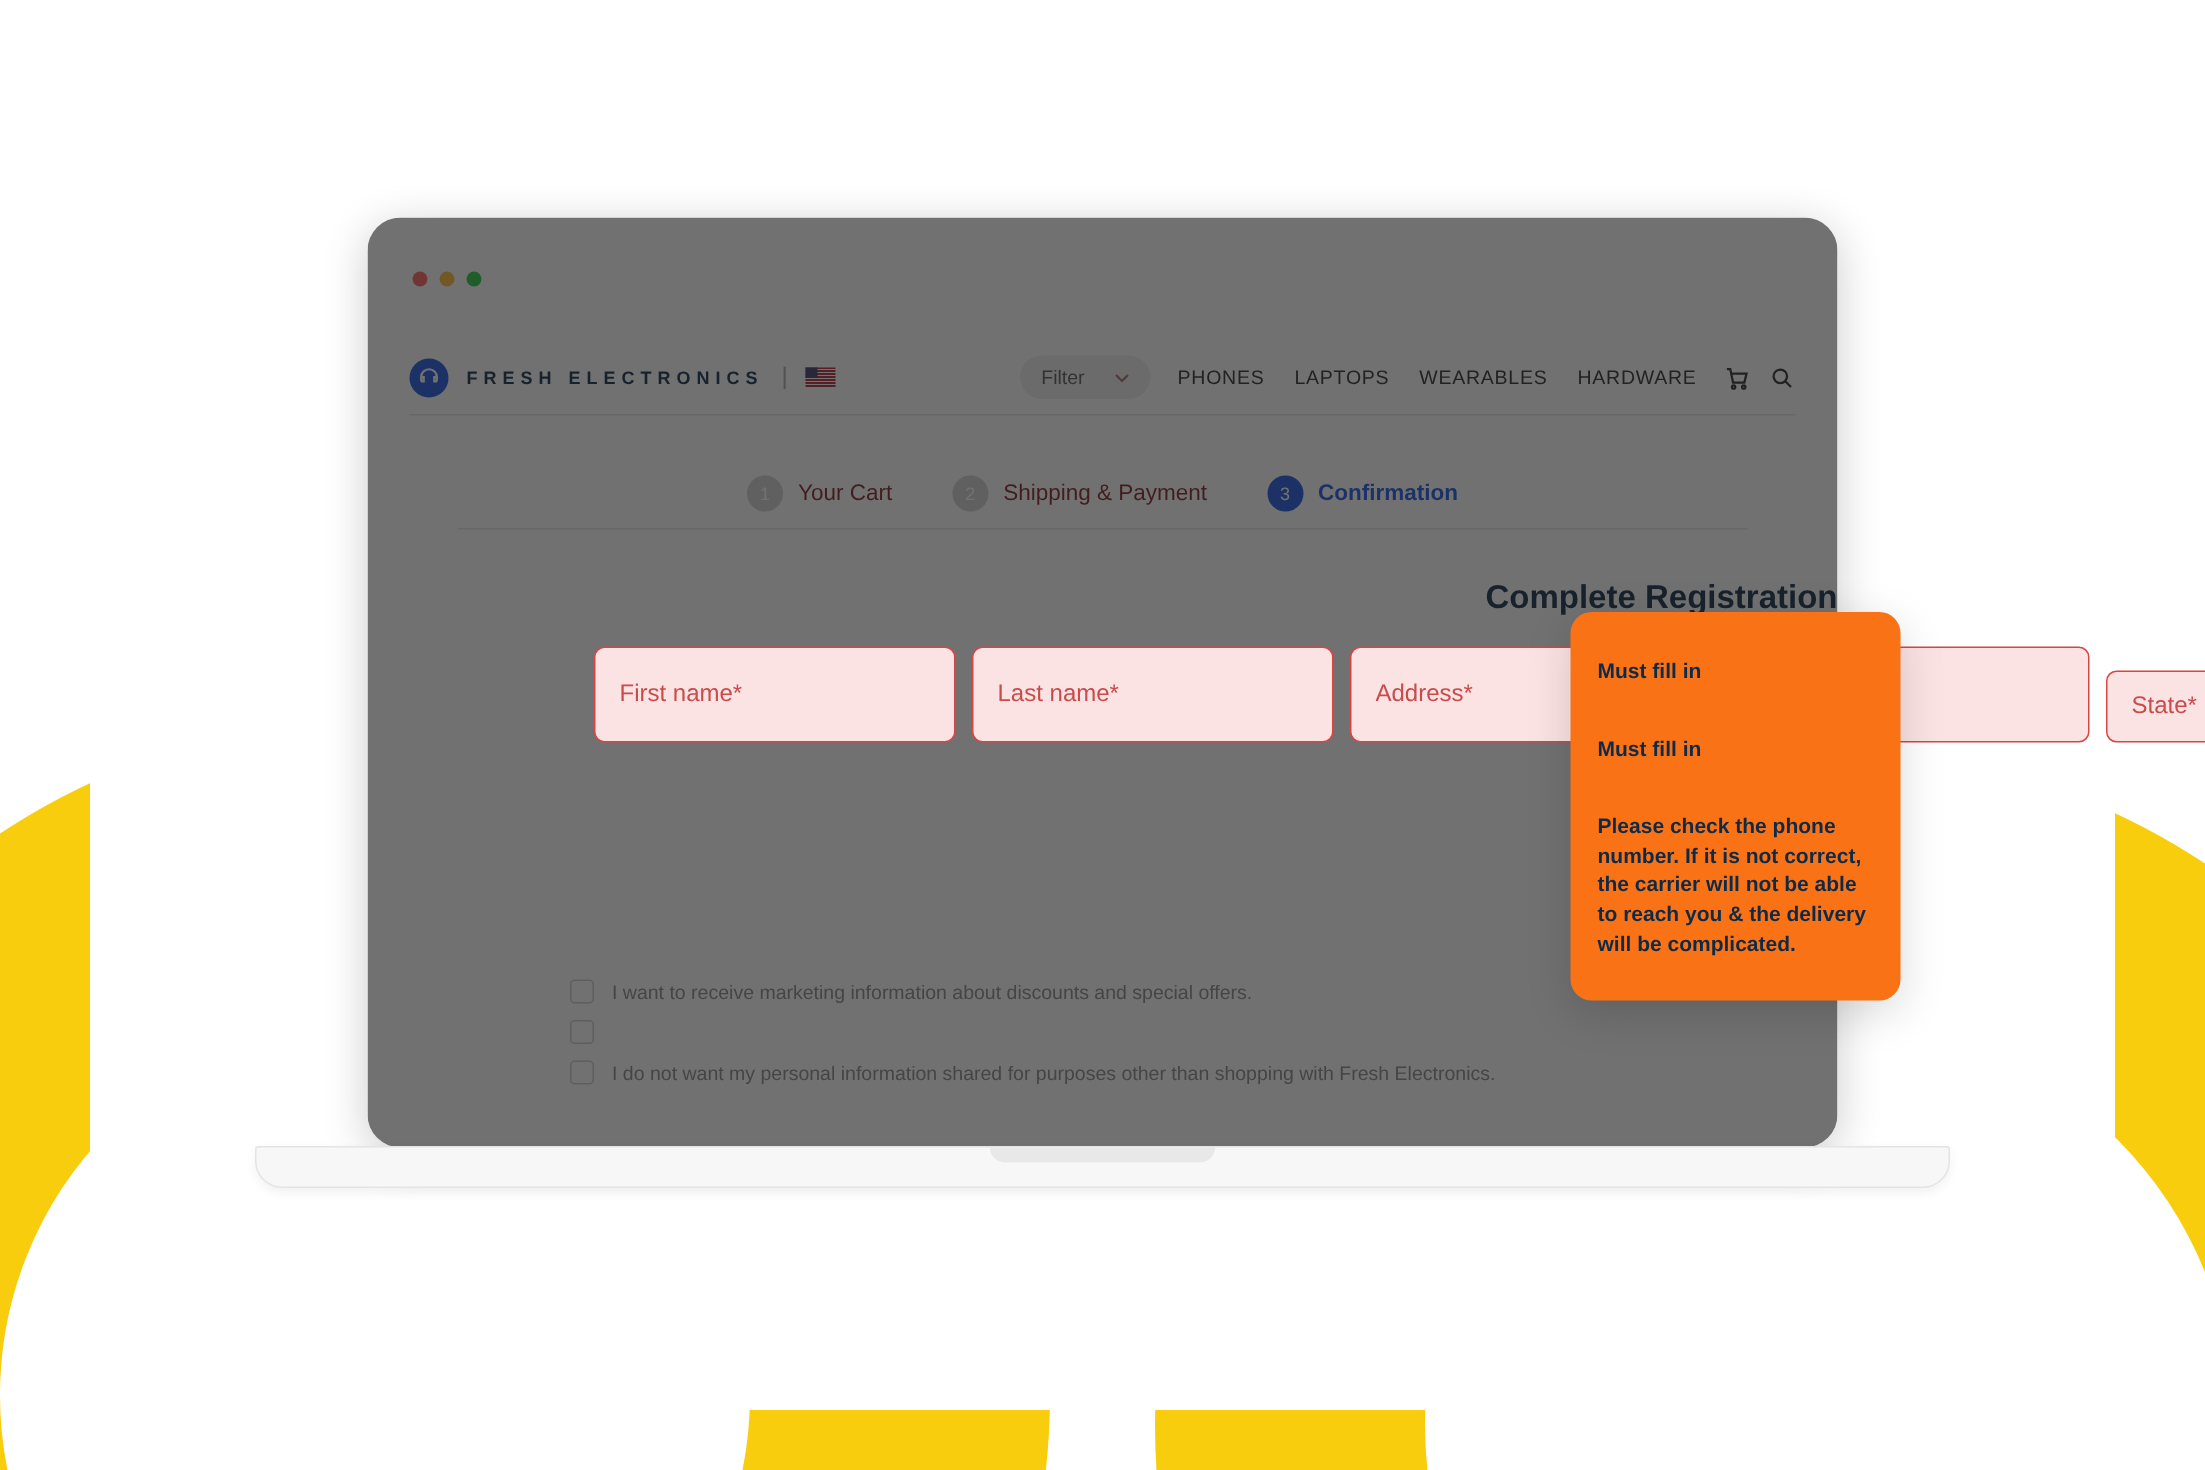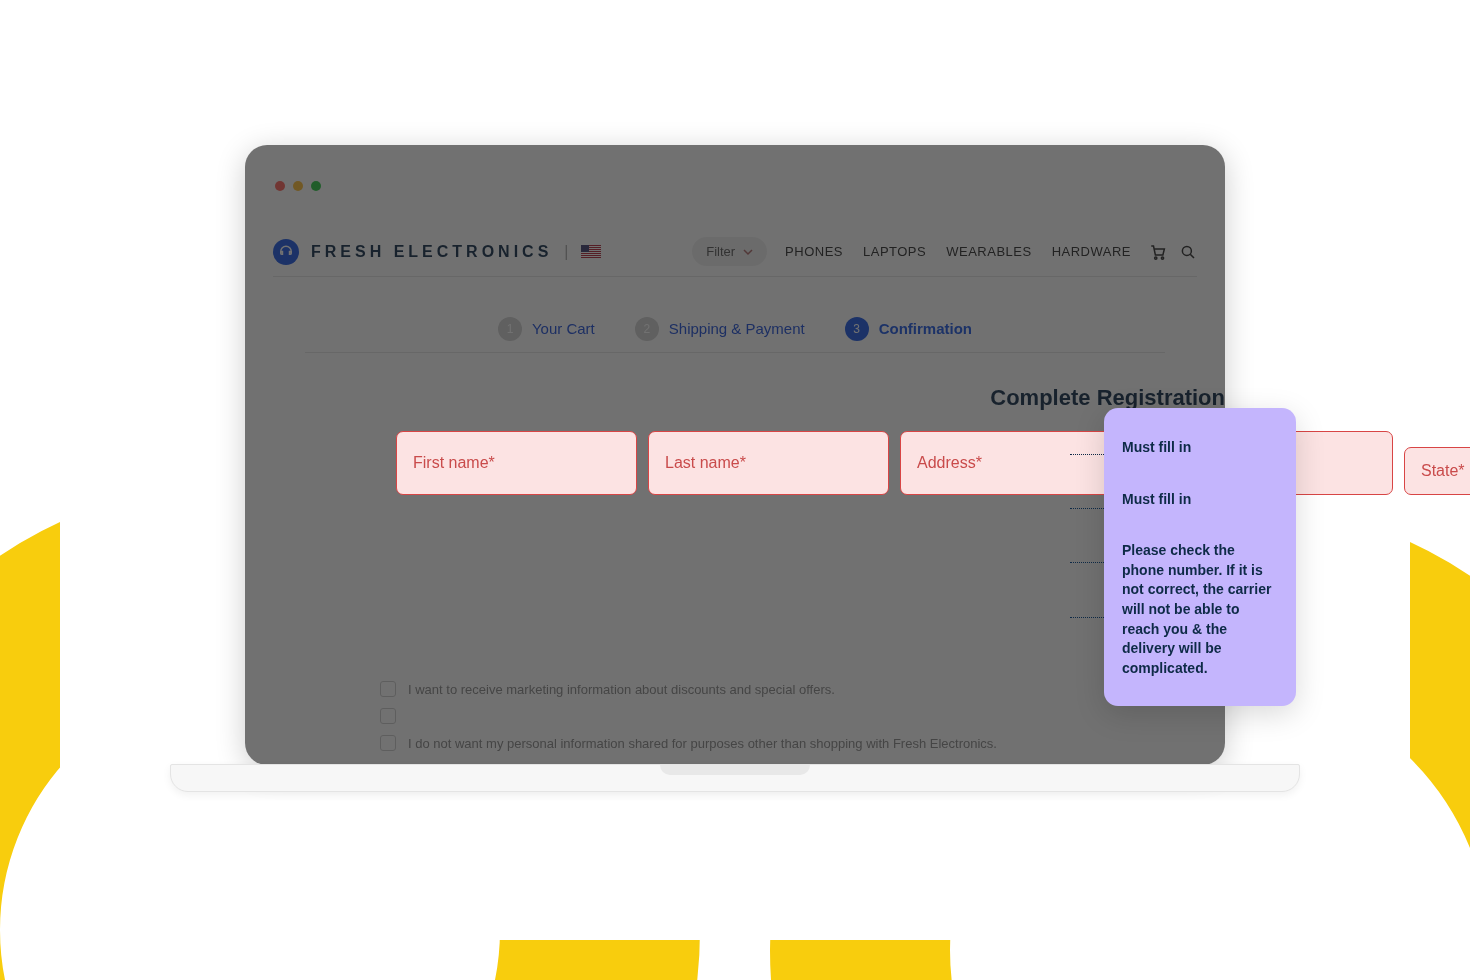--- a/index.html
+++ b/index.html
@@ -117,21 +117,21 @@
   height: 26px;
   background: #1955e4;
   border-radius: 50%;
   display: flex;
   align-items: center;
   justify-content: center;
   margin-right: 12px;
 }
 .logo-circle svg { width: 14px; height: 14px; }
 .brand {
-  font-size: 16px;
+  font-size: 12px;
   font-weight: 600;
   letter-spacing: 4px;
   color: #0e2a47;
 }
 .brand-divider {
   margin: 0 12px;
   color: #aaa;
 }
 .flag {
   width: 20px;
@@ -154,21 +154,21 @@
   width: 8px; height: 7px;
   background: #3c3b6e;
 }
 .nav-spacer { flex: 1; }
 .filter-btn {
   background: #efefef;
   border-radius: 16px;
   padding: 7px 14px;
   display: flex;
   align-items: center;
-  gap: 8px;
+  gap: 20px;
   font-size: 13px;
   color: #555;
   margin-right: 18px;
 }
 .filter-btn svg { width: 10px; height: 10px; }
 .nav-links { display: flex; gap: 20px; align-items: center; }
 .nav-links a {
   color: #2a2a2a;
   font-size: 13px;
   font-weight: 500;
@@ -196,21 +196,21 @@
   width: 24px;
   height: 24px;
   border-radius: 50%;
   background: #d0d0d0;
   color: #fff;
   font-size: 12px;
   display: flex;
   align-items: center;
   justify-content: center;
 }
-.step-label { color: #1d4ed8; font-size: 15px; font-weight: 500; }
+.step-label { color: #7f1d1d; font-size: 15px; font-weight: 500; }
 .step.active .step-num { background: #1955e4; }
 .step.active .step-label { color: #1955e4; font-weight: 600; }
 
 
 .form-heading {
   position: absolute;
   left: 0;
   right: 0;
   top: 240px;
   text-align: right;
@@ -220,21 +220,20 @@
 }
 
 
 .checkboxes {
   position: absolute;
   left: 135px;
   top: 508px;
   display: flex;
   flex-direction: column;
   gap: 11px;
-  margin-top: 28px;
 }
 .checkrow { display: flex; align-items: center; gap: 12px; }
 .checkrow .box {
   width: 16px;
   height: 16px;
   border: 1.5px solid #ccc;
   border-radius: 3px;
 }
 .checkrow .text { font-size: 13px; color: #888; }
 
@@ -272,24 +271,24 @@
 .input.warning {
   background: #faf4ca;
   border-color: #e7cf4f;
   color: #c2410c;
 }
 .input.warning::placeholder { color: #b9a82f; }
 
 
 .tooltip-card {
   position: absolute;
-  left: 1044px;
+  left: 987px;
   top: 368px;
-  width: 192px;
-  background: #c4b5fd;
+  width: 220px;
+  background: #f97316;
   border-radius: 14px;
   z-index: 20;
   padding: 30px 18px 28px 18px;
   box-shadow: 0 8px 30px rgba(0,0,0,0.15);
 }
 .tip {
   font-size: 14px;
   color: #0e2a47;
   font-weight: 600;
   line-height: 1.4;

